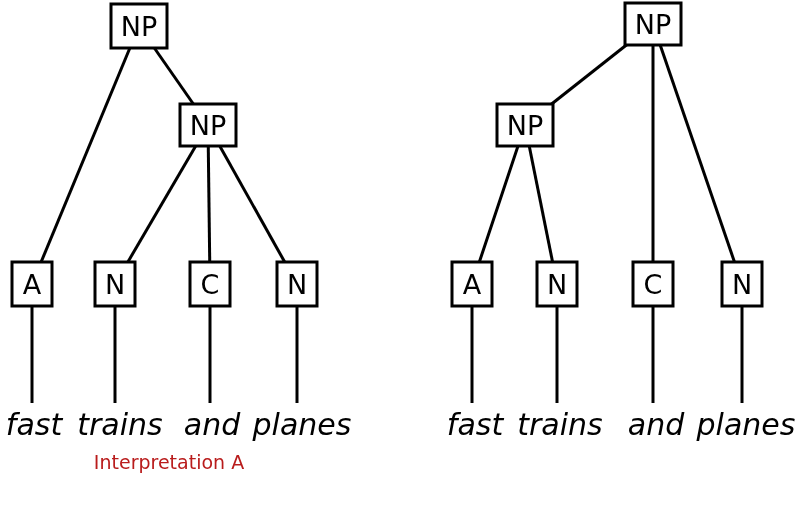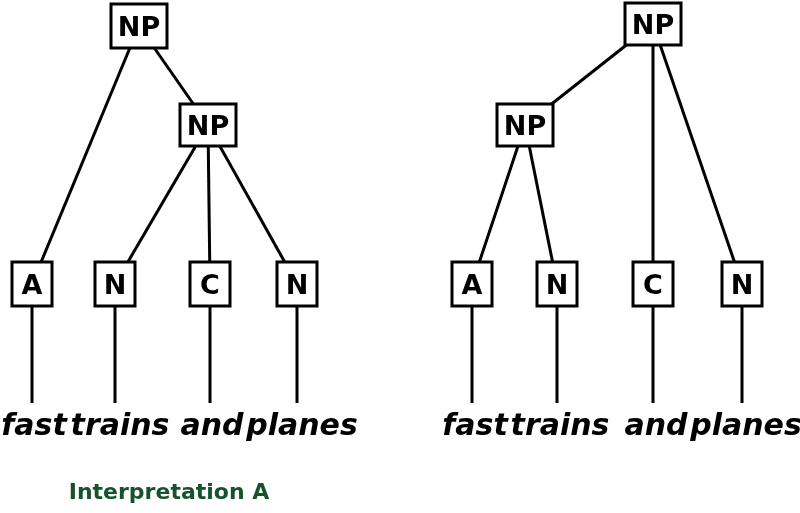--- a/index.html
+++ b/index.html
@@ -7,34 +7,33 @@
     padding: 0;
     background: #ffffff;
   }
   #stage {
     position: relative;
     width: 800px;
     height: 513px;
     background: #ffffff;
     font-family: "DejaVu Sans", sans-serif;
     overflow: hidden;
-    font-weight: bold;
   }
   #diagram-svg {
     position: absolute;
     left: 0;
     top: 0;
   }
   .caption {
     position: absolute;
-    top: 480px;
+    top: 452px;
     transform: translateX(-50%);
-    font-size: 22px;
+    font-size: 19px;
     line-height: 1.1;
-    color: #14532d;
+    color: #b91c1c;
     white-space: nowrap;
   }
   .node-box { stroke-width: 3; }
   .tree-edge, .word-line { stroke-width: 3; stroke-linecap: butt; }
   .node-label {
     font-family: "DejaVu Sans", sans-serif;
     font-size: 27px;
   }
   .word-label {
     font-family: "DejaVu Sans", sans-serif;

